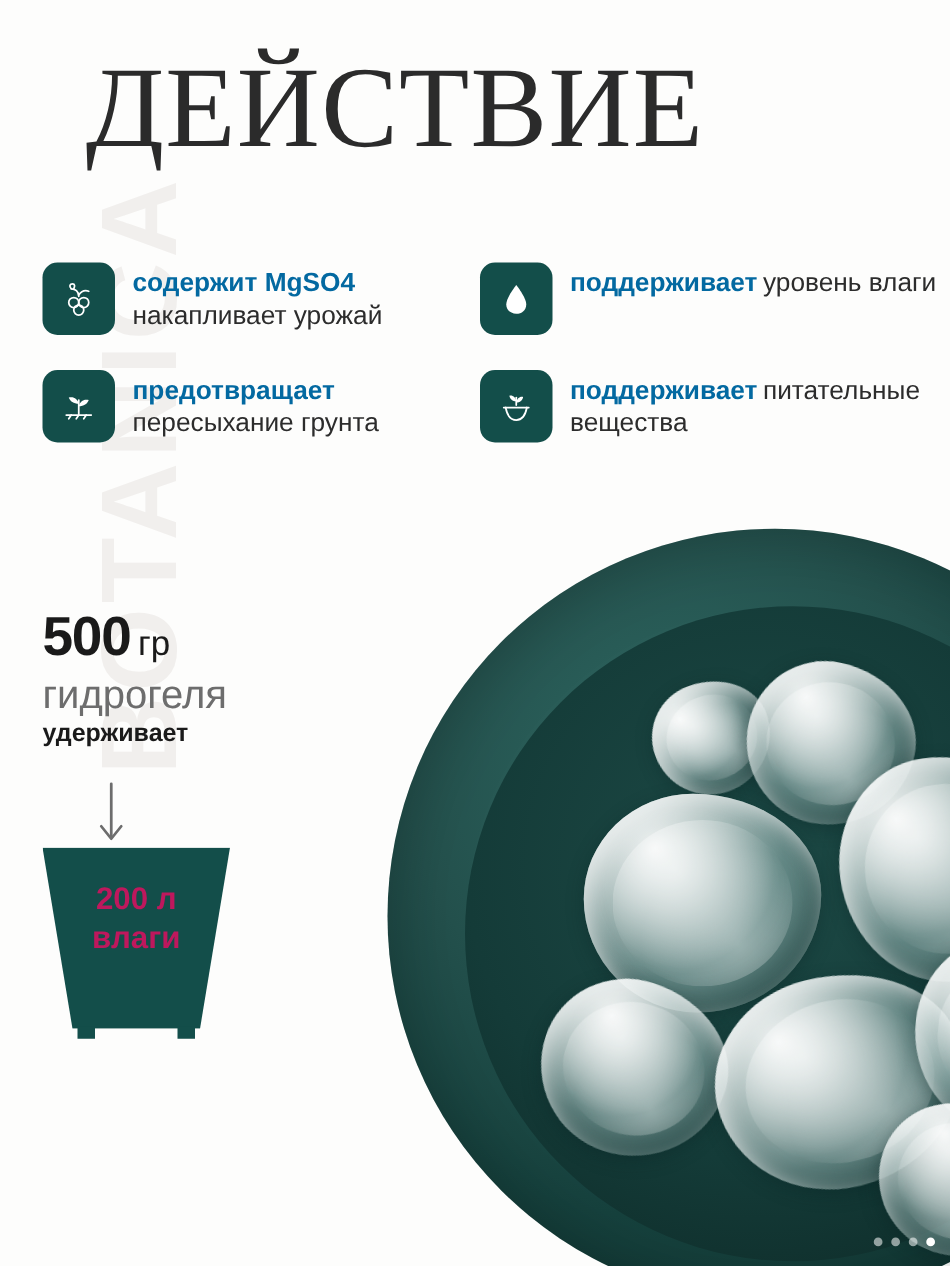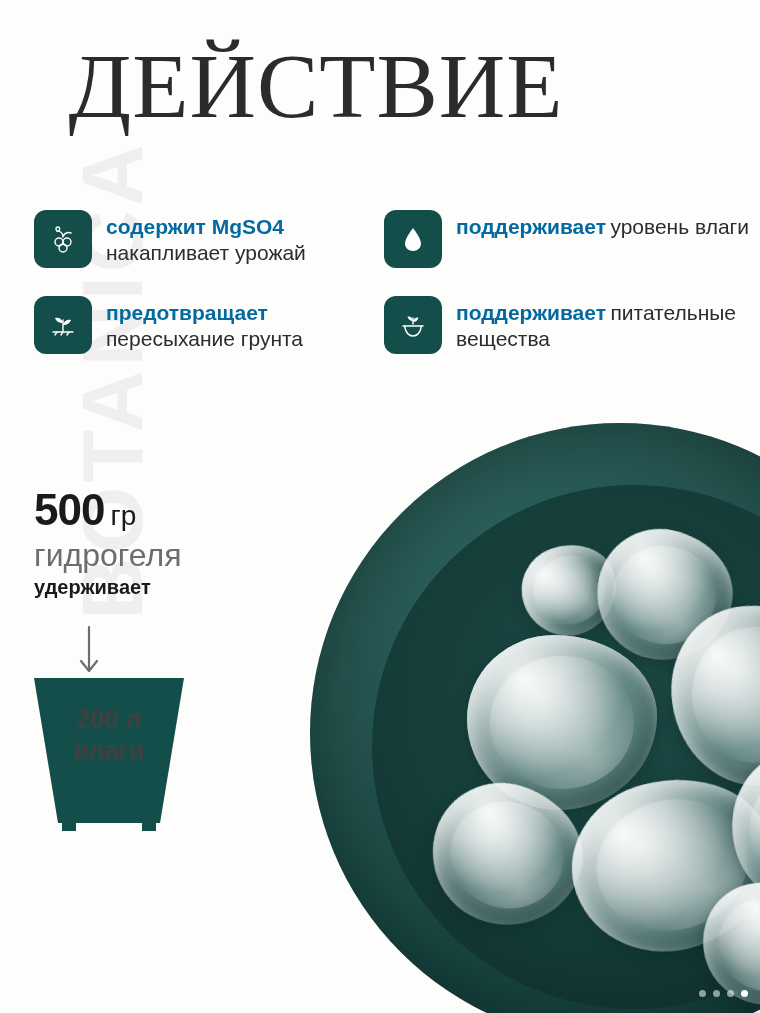--- a/index.html
+++ b/index.html
@@ -222,21 +222,21 @@
     background: #134e4a;
   }
   .pot-foot.left { left: 28px; }
   .pot-foot.right { right: 28px; }
   .pot-text {
     position: absolute;
     left: 0;
     top: 26px;
     width: 150px;
     text-align: center;
-    color: #404040;
+    color: #be185d;
     font-size: 25px;
     font-weight: 700;
     line-height: 1.25;
   }
 
   
   .dots {
     position: absolute;
     right: 12px;
     bottom: 16px;

